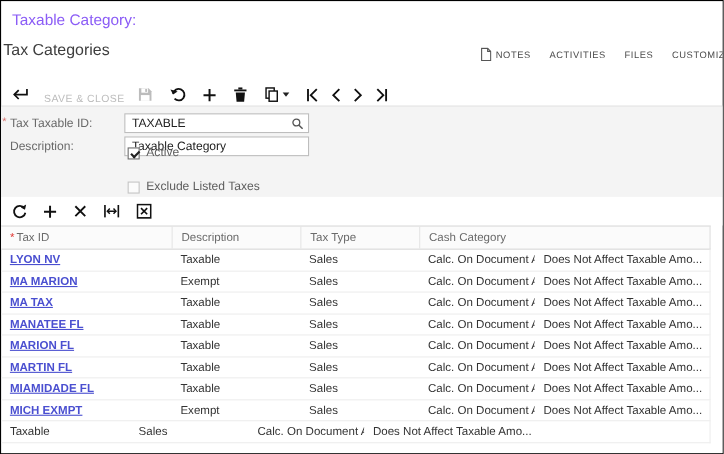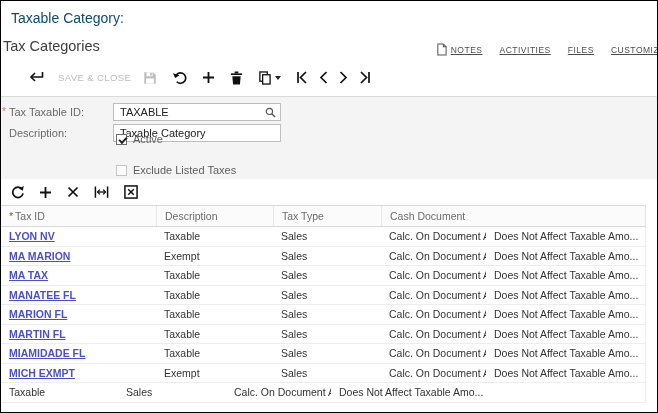--- a/index.html
+++ b/index.html
@@ -7,42 +7,42 @@
   body { font-family:"Liberation Sans", sans-serif; }
 
   .frame {
     position:relative; width:658px; height:413px;
     border:1px solid #000; background:#fff; overflow:hidden;
   }
 
   
   .doc-heading {
     height:34px; padding:9px 0 0 10px;
-    font-size:14px; color:#0c4a6e;
+    font-size:14px; color:#8b5cf6;
   }
 
   
   .title-row { position:relative; height:24px; }
   .screen-title {
     position:absolute; left:2px; top:3px;
     font-size:14.5px; color:#3e3e3e;
   }
   .header-links {
     position:absolute; right:-30px; top:8px;
     display:flex; align-items:center; gap:17px; white-space:nowrap;
   }
   .header-link {
     font-size:8.5px; letter-spacing:.5px; color:#4c4c4c; cursor:pointer;
-    display:flex; align-items:center; gap:4px;text-decoration:underline;
+    display:flex; align-items:center; gap:4px;
   }
 
   
   .toolbar {
     height:38px; border-bottom:1px solid #dadada;
-    display:flex; align-items:center; padding-left:26px;
+    display:flex; align-items:flex-end; padding-left:8px;
   }
   .tb-btn { display:flex; align-items:center; justify-content:center; height:20px; cursor:pointer; }
   .tb-btn svg { display:block; }
   .save-close {
     font-size:9.5px; color:#bcbcbc; letter-spacing:.4px;
     margin:0 12px 0 14px; cursor:default;
   }
   .sp10 { margin-left:11px; } .sp14 { margin-left:15px; }
   .caret { width:0; height:0; border-left:3.5px solid transparent; border-right:3.5px solid transparent;
     border-top:4px solid #222; margin-left:4px; }
@@ -248,21 +248,21 @@
   </div>
 
   <div class="grid">
     <div class="grid-header">
       <div class="hcell col-taxid">
         <span class="req-mark">*</span>
         <span>Tax ID</span>
       </div>
       <div class="hcell col-desc">Description</div>
       <div class="hcell col-type">Tax Type</div>
-      <div class="hcell col-cash">Cash Document</div>
+      <div class="hcell col-cash">Cash Category</div>
     </div>
     <div id="grid-body">
     <div class="grid-row">
       <div class="cell col-taxid">
         <span class="taxid-link">LYON NV</span>
       </div>
       <div class="cell col-desc">Taxable</div>
       <div class="cell col-type">Sales</div>
       <div class="cell col-calc">Calc. On Document A...</div>
       <div class="cell col-cash">Does Not Affect Taxable Amo...</div>

